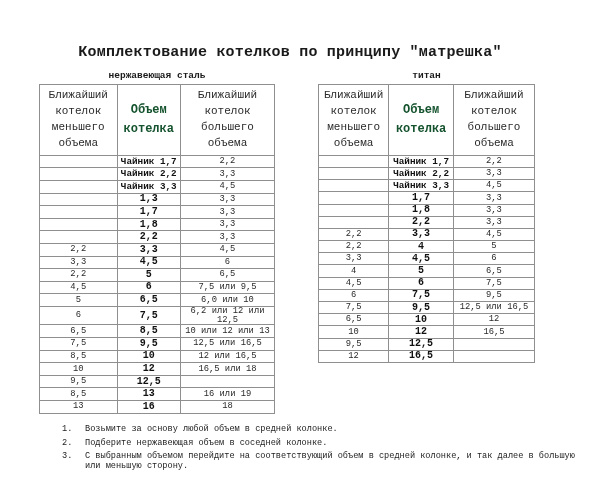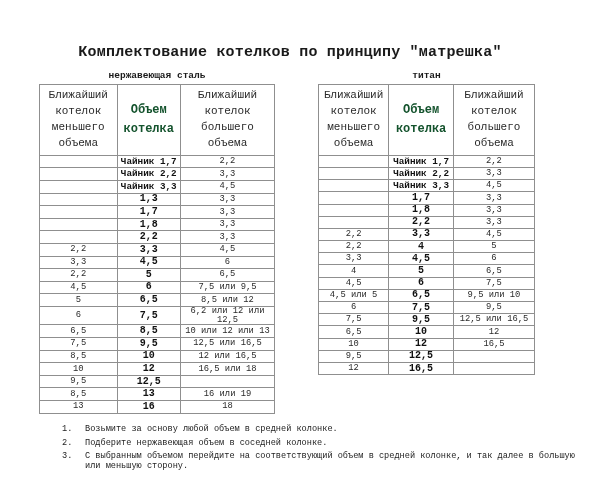--- a/index.html
+++ b/index.html
@@ -173,21 +173,21 @@
           <td class="side">6,5</td>
         </tr>
         <tr>
           <td class="side">4,5</td>
           <td class="vol">6</td>
           <td class="side">7,5 или 9,5</td>
         </tr>
         <tr>
           <td class="side">5</td>
           <td class="vol">6,5</td>
-          <td class="side">8,5 или 12</td>
+          <td class="side">6,0 или 10</td>
         </tr>
         <tr>
           <td class="side">6</td>
           <td class="vol">7,5</td>
           <td class="side">6,2 или 12 или 12,5</td>
         </tr>
         <tr>
           <td class="side">6,5</td>
           <td class="vol">8,5</td>
           <td class="side">10 или 12 или 13</td>
@@ -286,25 +286,20 @@
         </tr>
         <tr>
           <td class="side">4</td>
           <td class="vol">5</td>
           <td class="side">6,5</td>
         </tr>
         <tr>
           <td class="side">4,5</td>
           <td class="vol">6</td>
           <td class="side">7,5</td>
-        </tr>
-        <tr>
-          <td class="side">4,5 или 5</td>
-          <td class="vol">6,5</td>
-          <td class="side">9,5 или 10</td>
         </tr>
         <tr>
           <td class="side">6</td>
           <td class="vol">7,5</td>
           <td class="side">9,5</td>
         </tr>
         <tr>
           <td class="side">7,5</td>
           <td class="vol">9,5</td>
           <td class="side">12,5 или 16,5</td>

